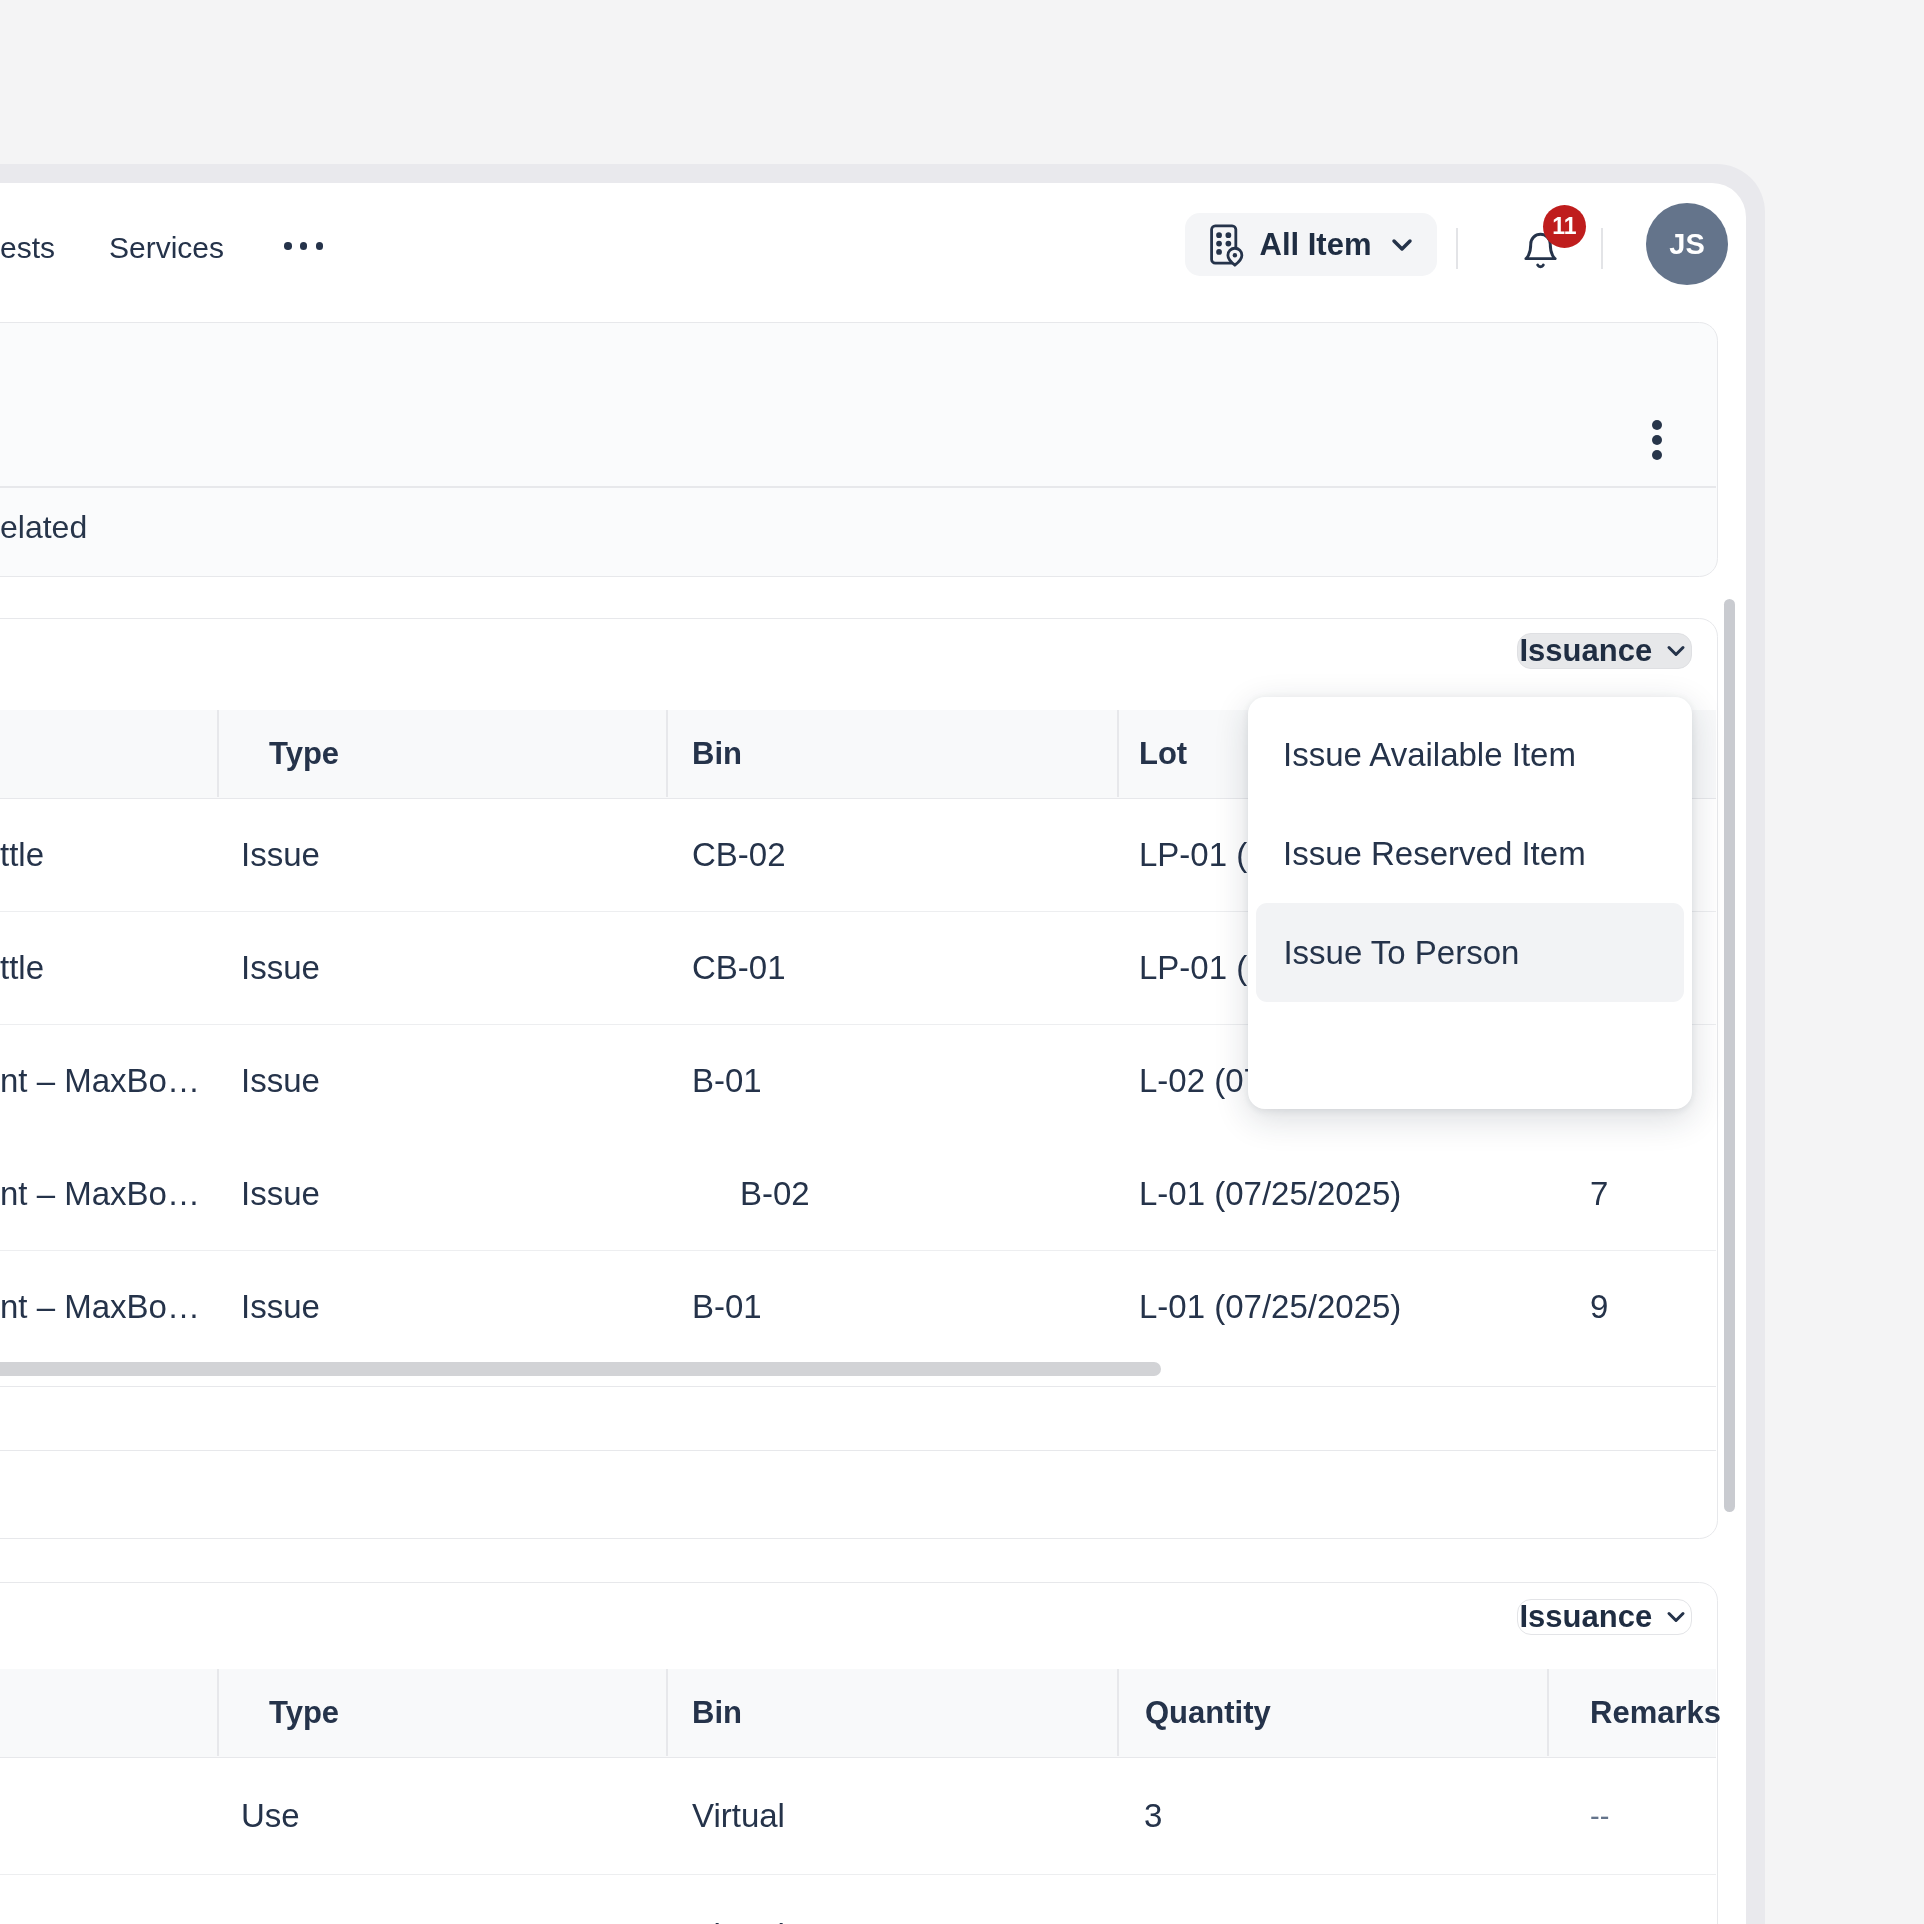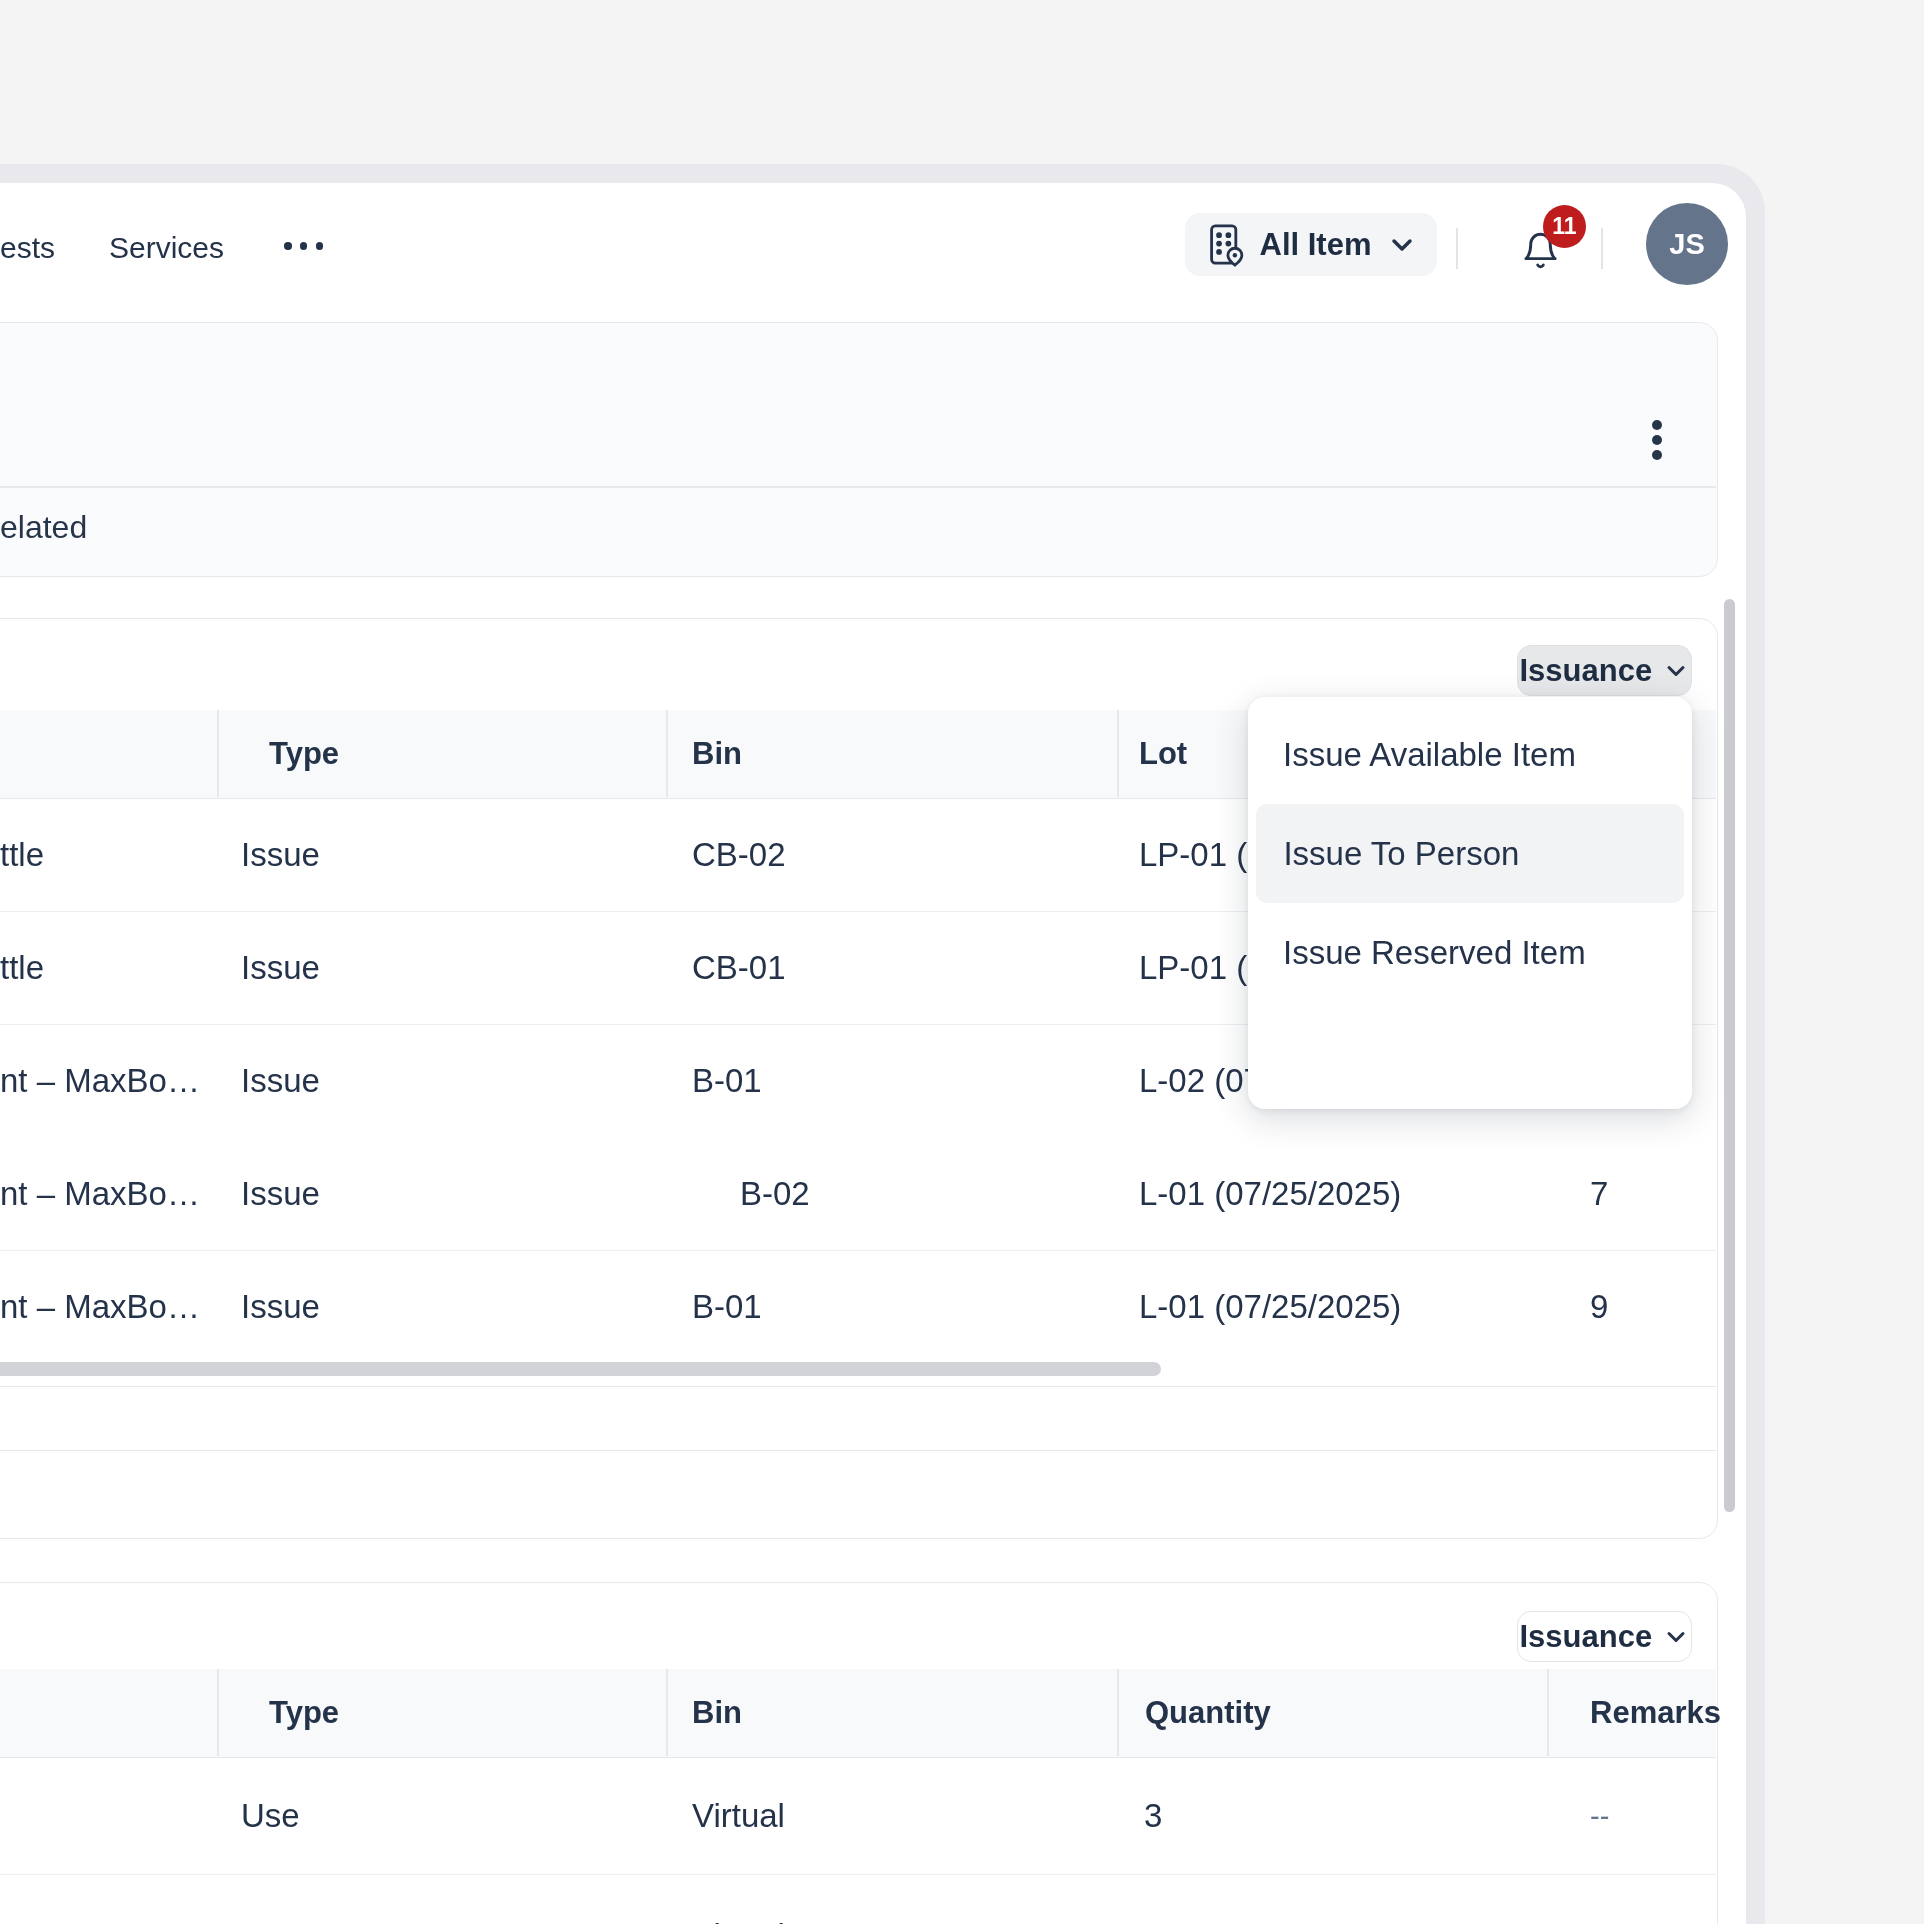--- a/index.html
+++ b/index.html
@@ -30,22 +30,22 @@
   .header-card{left:-56px;top:322px;width:1774px;height:255px;background:#fafbfc;}
   .header-card-divider{left:-54px;top:486px;width:1770px;height:1.9px;background:#e7e8eb;}
   .kebab{left:1652px;top:420px;display:flex;flex-direction:column;gap:4.7px;align-items:center;z-index:2;}
   .kebab i{width:10.3px;height:10.3px;border-radius:50%;background:#27354a;}
   .related-label{left:0px;top:508px;height:39px;line-height:39px;font-size:32px;font-weight:500;color:#27354a;}
 
   .table-card1{left:-56px;top:618px;width:1774px;height:921px;}
   .table-card2{left:-56px;top:1582px;width:1774px;height:559px;}
 
   
-  .iss-btn{width:175px;height:51px;border-radius:14px;display:flex;align-items:center;justify-content:center;
-           gap:9.3px;font-size:31px;font-weight:700;color:#1f2d42;box-sizing:border-box;margin-top:12px;}
+  .iss-btn{width:175px;height:36px;border-radius:14px;display:flex;align-items:center;justify-content:center;
+           gap:9.3px;font-size:31px;font-weight:700;color:#1f2d42;box-sizing:border-box;}
   .iss-btn.open{left:1517px;top:633px;background:#e7e8ea;border:1.9px solid #dfe0e3;}
   .iss-btn.closed{left:1517px;top:1599px;background:#ffffff;border:1.9px solid #e3e4e7;}
 
   
   .thead{left:-54px;width:1770px;height:89px;background:#f8f9fa;border-bottom:1.9px solid #e7e8eb;box-sizing:border-box;}
   .thead .col-div{position:absolute;top:0;width:1.9px;height:87px;background:#e7e8eb;}
   .th{position:absolute;top:0;height:87px;line-height:87px;font-size:31px;font-weight:700;color:#25334a;white-space:nowrap;}
   .trow{left:-54px;width:1770px;box-sizing:border-box;background:#fff;}
   .trow.bordered{border-bottom:1.9px solid #edeef0;}
   .td{position:absolute;top:0;font-size:33px;font-weight:400;color:#25334a;white-space:nowrap;}
@@ -221,18 +221,18 @@
     <span class="td cx-type" style="line-height:116px;">Use</span>
     <span class="td cx-bin" style="line-height:116px;">Virtual</span>
     <span class="td cx-qty2" style="line-height:116px;">3</span>
     <span class="td cx-rem remarks-val" style="line-height:116px;"></span>
   </div>
 
   <div class="abs vscroll-thumb"></div>
 
   <div class="abs menu">
     <div class="menu-item">Issue Available Item</div>
+    <div class="menu-item">Issue Reserved Item</div>
     <div class="menu-item hl">Issue To Person</div>
-    <div class="menu-item">Issue Reserved Item</div>
   </div>
 
 </div>
 
 
 </body></html>

